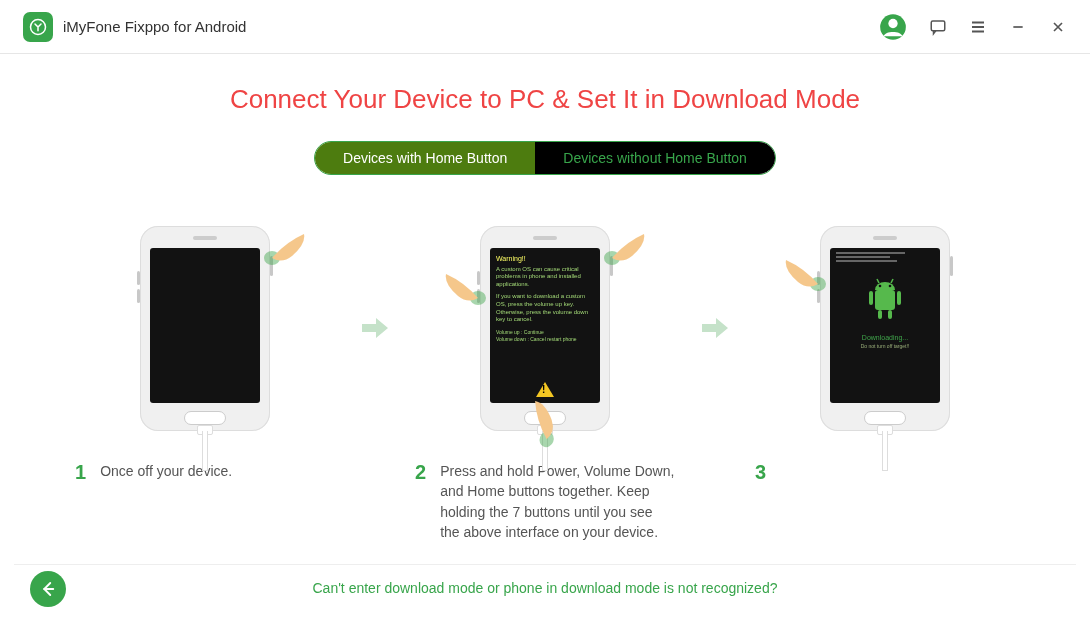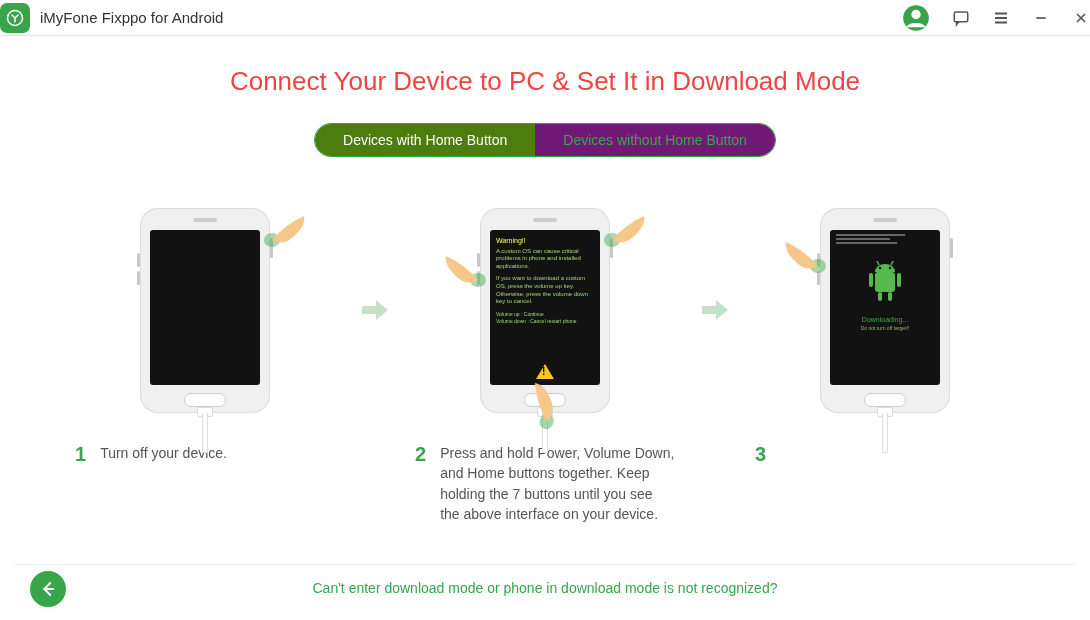--- a/index.html
+++ b/index.html
@@ -1,35 +1,35 @@
 <!DOCTYPE html>
 <html><head>
   <meta charset="utf-8">
   <style>
     * { margin: 0; padding: 0; box-sizing: border-box; font-family: -apple-system, "Segoe UI", Arial, sans-serif; }
     body { width: 1090px; height: 620px; background: #fff; position: relative; overflow: hidden; }
 
     
-    .titlebar { height: 36px; display: flex; align-items: center; padding: 0 0; border-bottom: 1px solid #e6e6e6; }
+    .titlebar { height: 54px; display: flex; align-items: center; padding: 0 23px; border-bottom: 1px solid #e6e6e6; }
     .logo { width: 30px; height: 30px; background: #38a54b; border-radius: 7px; display: flex; align-items: center; justify-content: center; margin-right: 10px; }
     .app-title { font-size: 15px; color: #333; font-weight: 400; }
     .titlebar-spacer { flex: 1; }
     .titlebar-right { display: flex; align-items: center; gap: 22px; }
     .account-icon { width: 28px; height: 28px; }
     .window-btn { width: 18px; height: 18px; display: flex; align-items: center; justify-content: center; color: #555; cursor: pointer; }
 
     
     .main { padding: 30px 50px 0 50px; text-align: center; }
     .page-title { font-size: 26px; color: #ef4444; font-weight: 500; margin-bottom: 26px; }
 
     
     .toggle-group { display: inline-flex; border: 1px solid #38a54b; border-radius: 22px; overflow: hidden; margin-bottom: 28px; }
     .toggle-btn { padding: 8px 28px; font-size: 14px; cursor: pointer; border: none; background: transparent; }
     .toggle-btn.active { background: #4d7c0f; color: #fff; }
-    .toggle-btn.inactive { background: #701a75; color: #38a54b; }
+    .toggle-btn.inactive { background: #000000; color: #38a54b; }
 
     
     .steps-row { display: flex; justify-content: center; align-items: flex-start; gap: 10px; }
     .step-col { width: 280px; }
     .phone-wrap { height: 250px; display: flex; justify-content: center; align-items: center; position: relative; }
 
     
     .phone { width: 130px; height: 205px; background: #f0f0f0; border-radius: 18px; position: relative; box-shadow: inset 0 0 0 1px #ddd; }
     .phone-speaker { position: absolute; top: 10px; left: 50%; transform: translateX(-50%); width: 24px; height: 4px; background: #ccc; border-radius: 3px; }
     .phone-screen { position: absolute; top: 22px; left: 10px; right: 10px; bottom: 28px; background: #121212; border-radius: 3px; overflow: hidden; }
@@ -137,21 +137,21 @@
           <span class="finger" style="top:4px;right:-28px;">
             <svg width="48" height="48" viewBox="0 0 48 48">
                 <ellipse cx="14" cy="28" rx="8" ry="7" fill="#3fa44a" opacity="0.45"></ellipse>
                 <path d="M14 28 Q28 12 46 4 Q48 14 34 26 Q24 34 14 28Z" fill="#f5c78b"></path>
               </svg>
           </span>
         </div>
       </div>
       <div class="step-text">
         <span class="step-num">1</span>
-        <span class="step-desc">Turn off your device.</span>
+        <span class="step-desc">Once off your device.</span>
       </div>
     </div>
 
     <div class="arrow-sep">
       <svg width="30" height="24" viewBox="0 0 30 24">
           <path d="M2 8h14v-6l12 10-12 10v-6H2z" fill="#c5e2c9"></path>
         </svg>
     </div>
 
     <div class="step-col">

